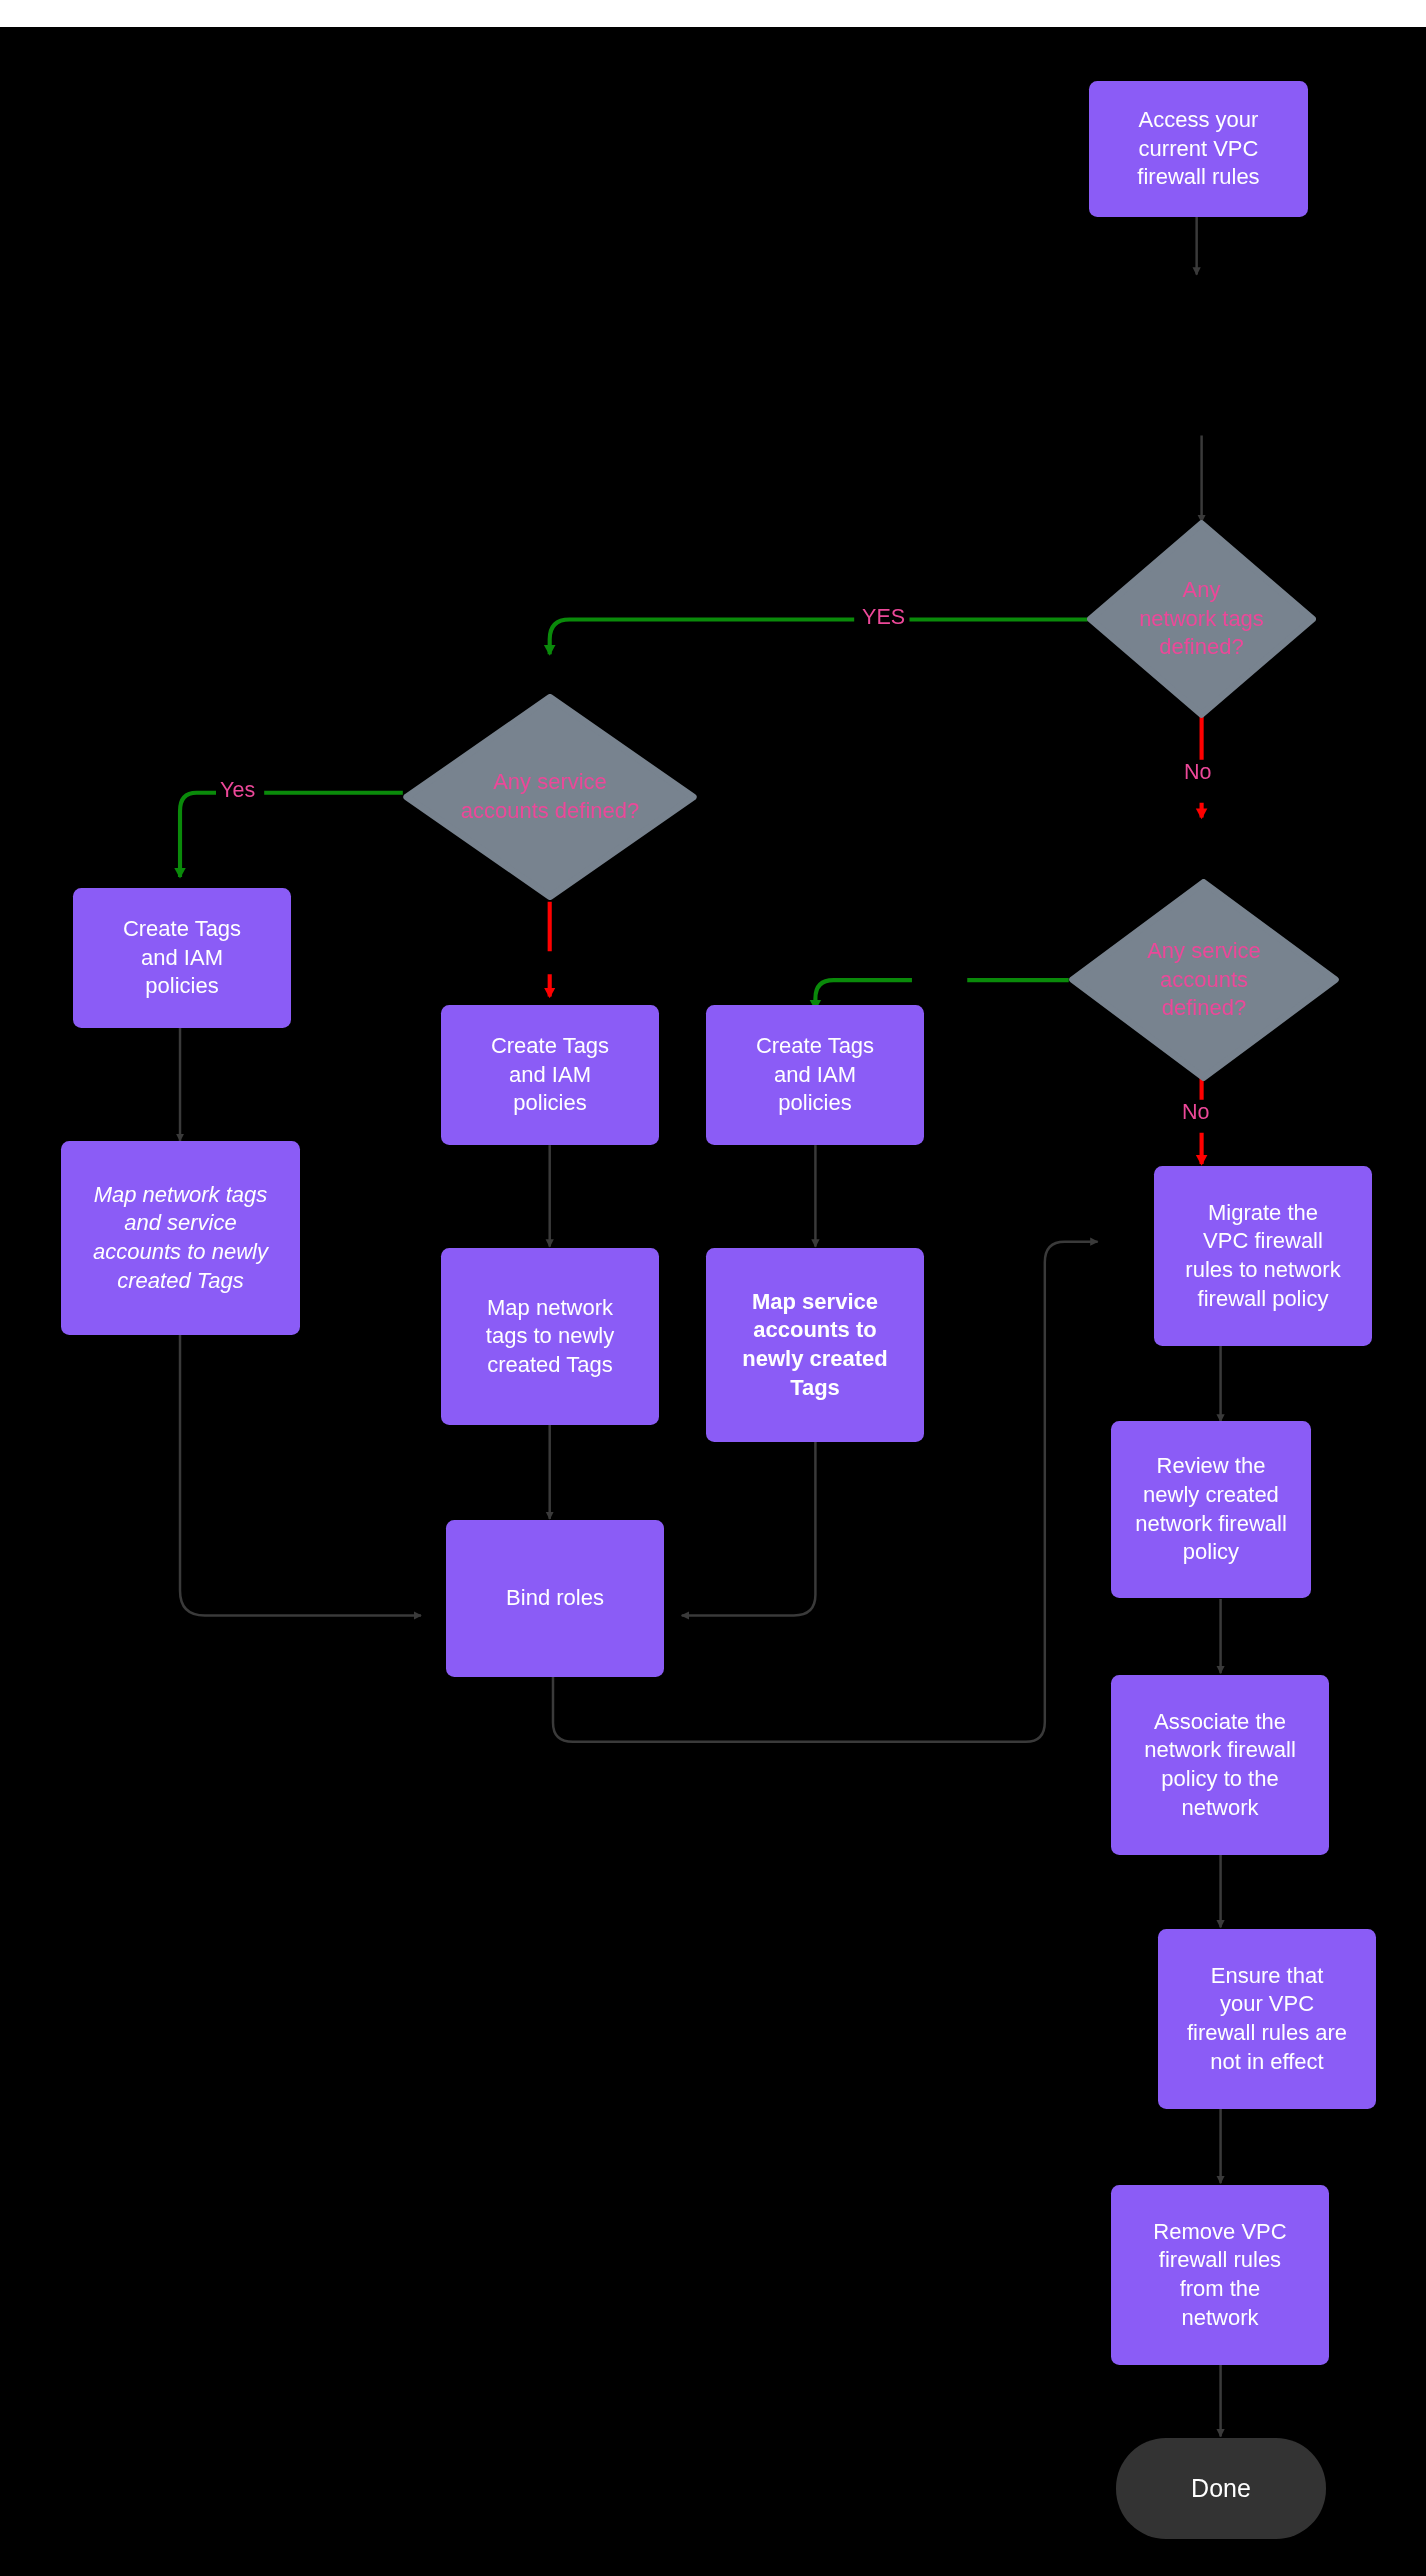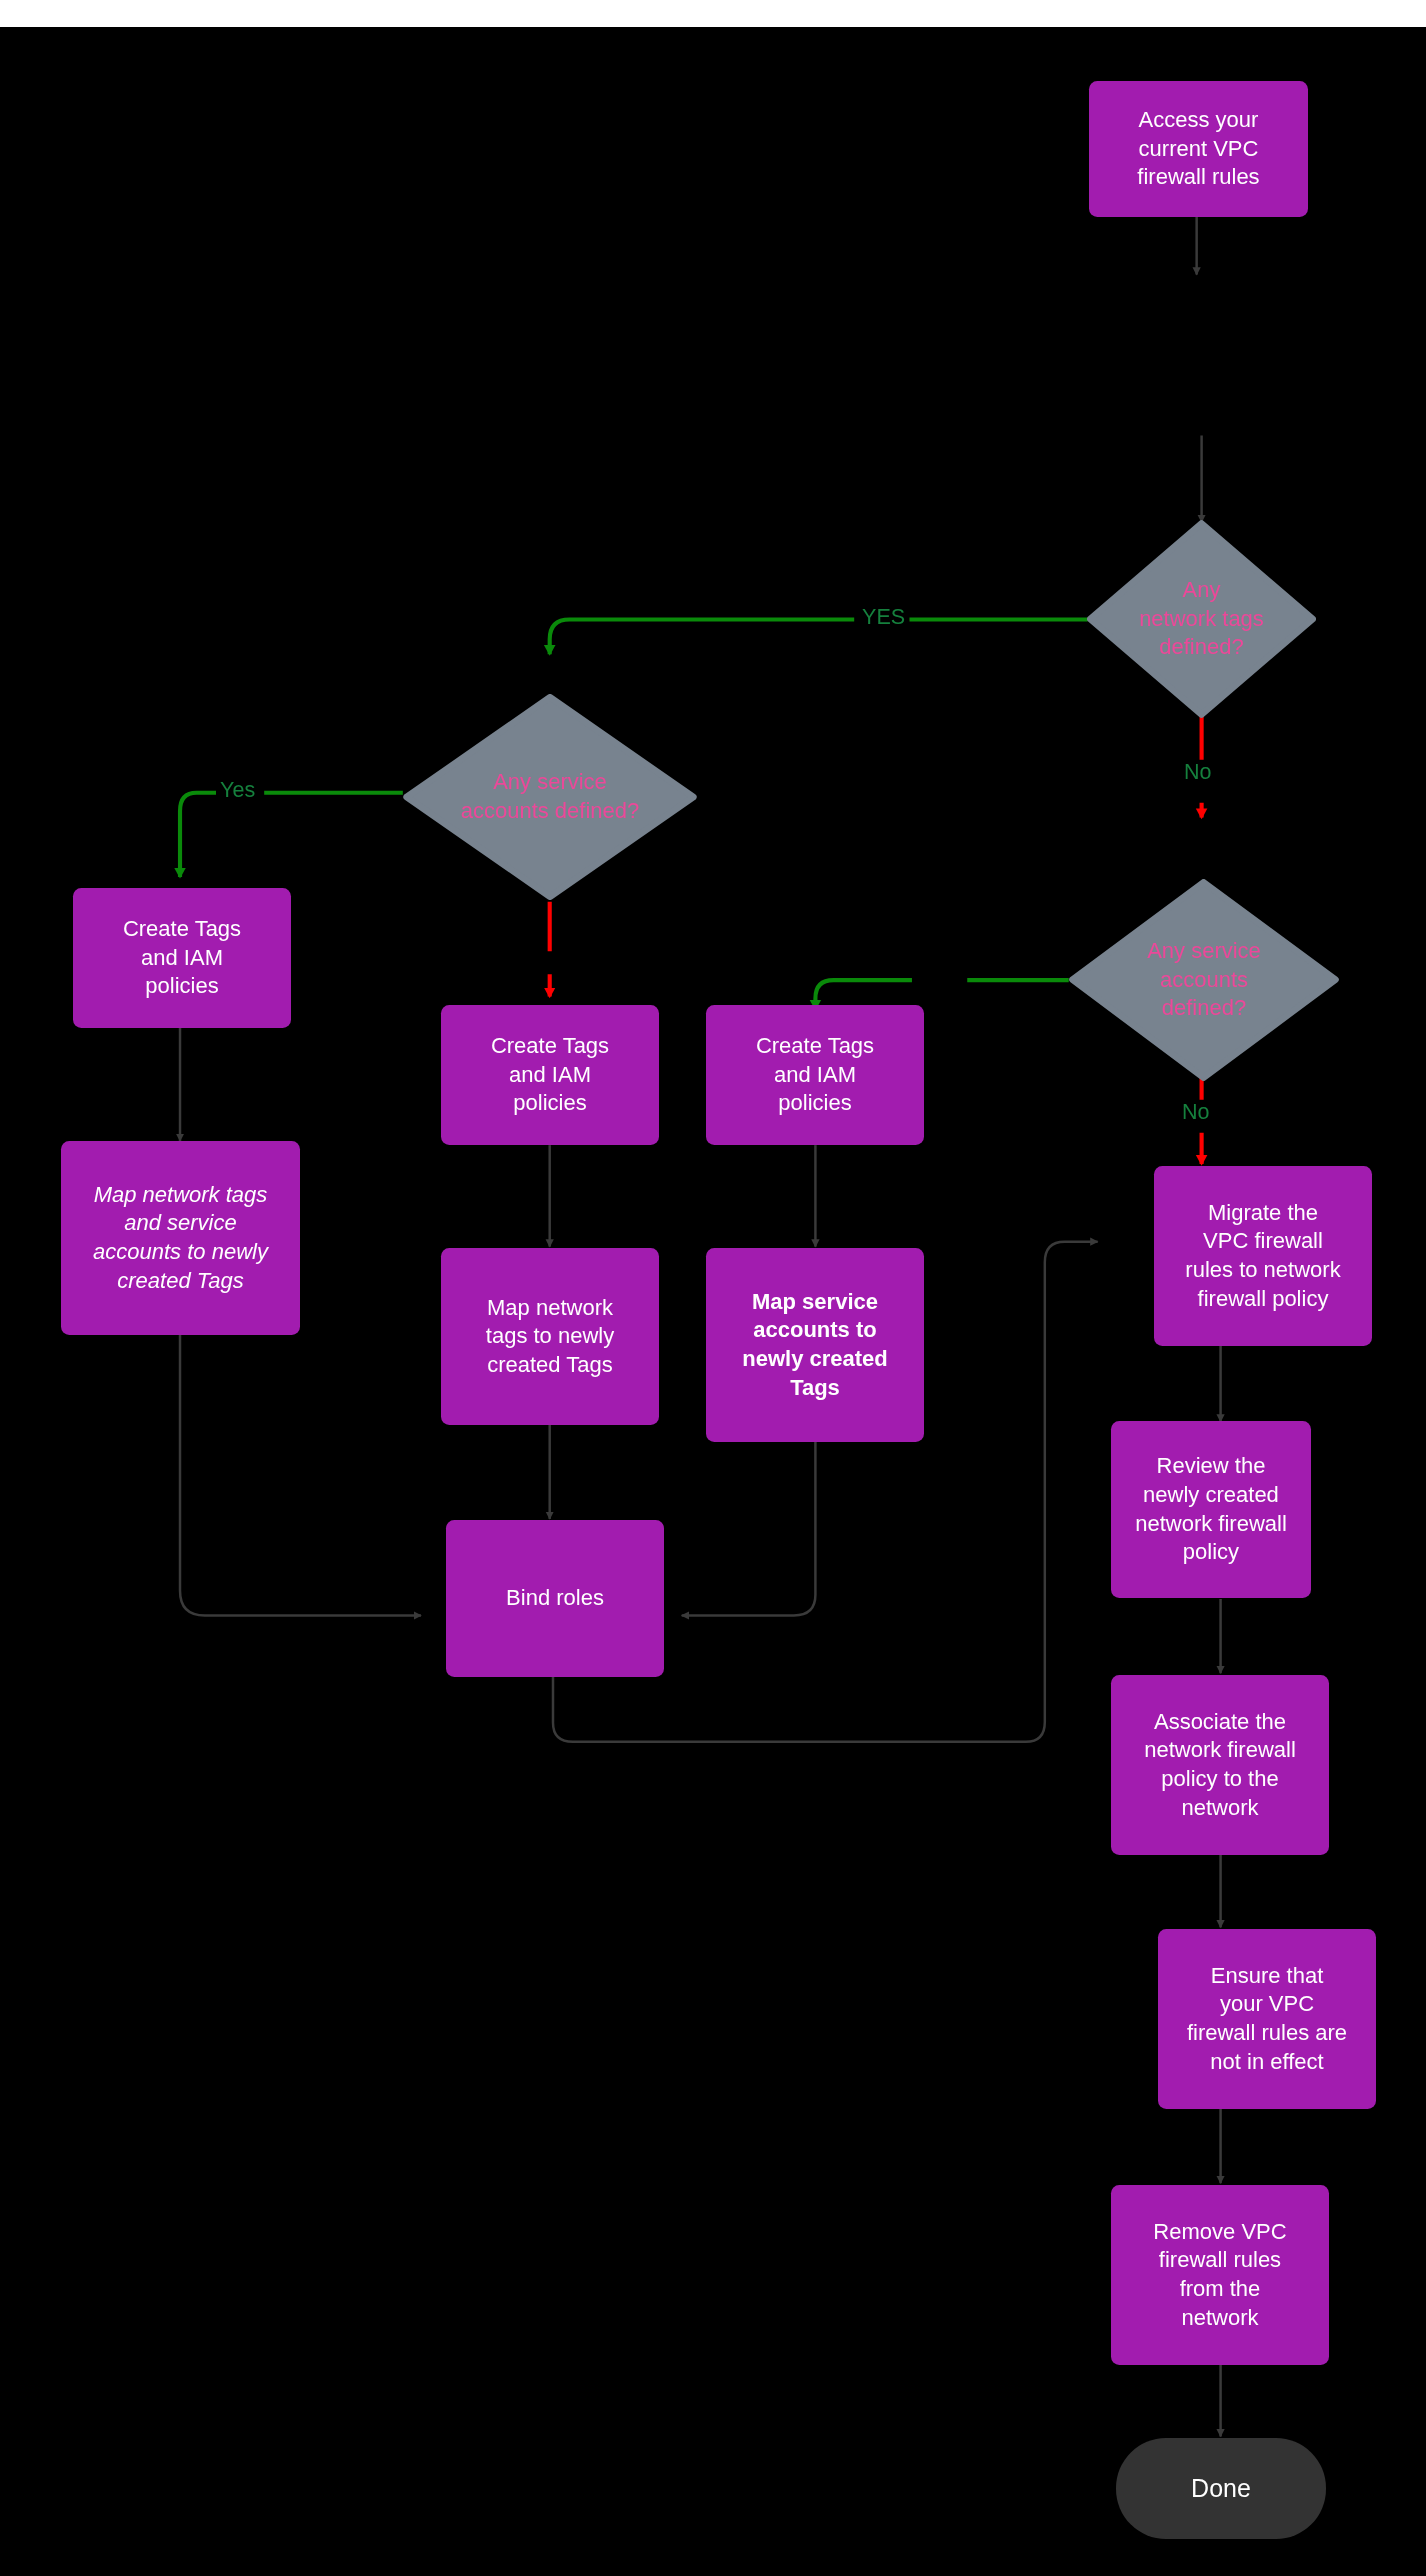--- a/index.html
+++ b/index.html
@@ -39,21 +39,21 @@
     box-sizing: border-box;
     display: flex;
     align-items: center;
     justify-content: center;
     text-align: center;
     color: #ffffff;
     line-height: 1.30;
     white-space: pre-line;
   }
   .proc {
-    background: #a21caf;
+    background: #8b5cf6;
     border-radius: 8.3px;
     font-size: 22px;
     padding: 5px 13px;
   }
   .terminal {
     background: #333333;
     border-radius: 50px;
     font-size: 25px;
   }
   .diamond-wrap {
@@ -76,21 +76,21 @@
     align-items: center;
     justify-content: center;
     text-align: center;
     color: #ec4899;
     font-size: 22px;
     line-height: 1.30;
     white-space: pre-line;
   }
   .edge-label {
     position: absolute;
-    color: #15803d;
+    color: #ec4899;
     font-size: 21.5px;
     background: #000000;
     padding: 0 4.1px;
     white-space: nowrap;
     text-align: center;
   }
 </style>
 </head>
 <body>
 

